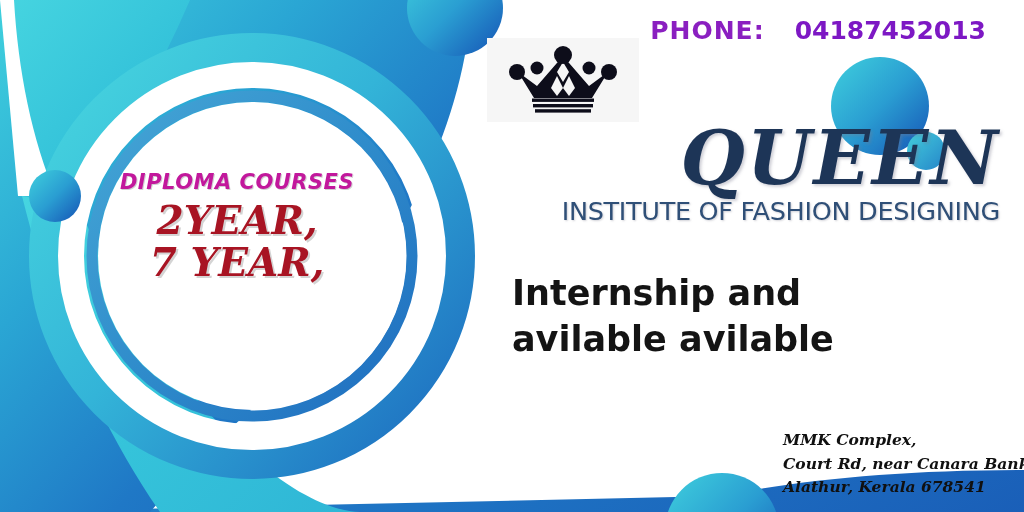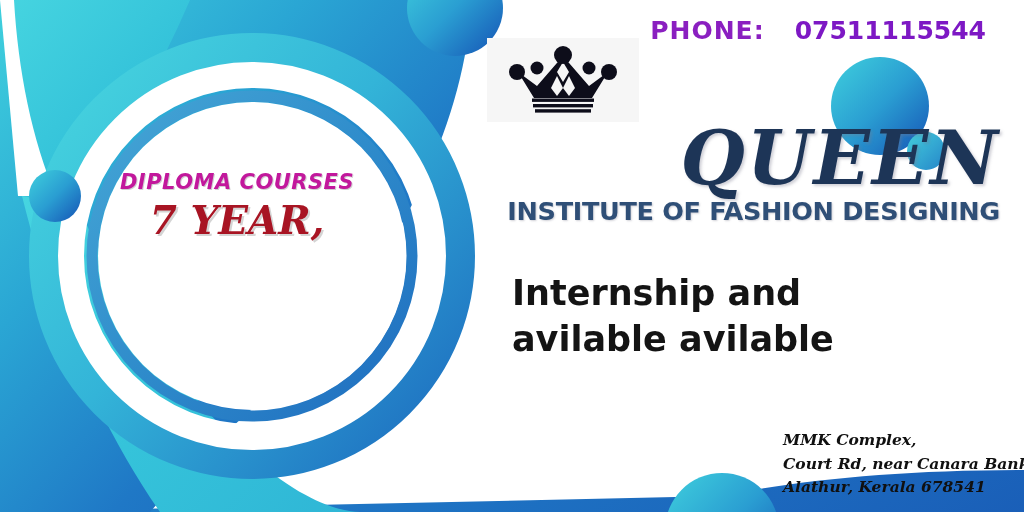--- a/index.html
+++ b/index.html
@@ -101,21 +101,21 @@
     font-style: italic;
     font-weight: bold;
     font-size: 74px;
     line-height: 0.92;
     letter-spacing: 2px;
     color: #1d3557;
     text-shadow: 2px 2px 3px rgba(120,120,140,0.35);
   }
   .brand-sub {
     font-family: "DejaVu Sans", sans-serif;
-    font-weight: bold;
+    font-weight: normal;
     font-size: 25.5px;
     letter-spacing: -0.3px;
     color: #2f4f77;
     margin-top: 4px;
     text-shadow: 1px 1px 2px rgba(140,140,155,0.4);
     white-space: nowrap;
   }
 
   
   .tagline {
@@ -235,21 +235,21 @@
       <circle cx="880" cy="106" r="49" fill="url(#gradDot)"></circle>
 
       <circle cx="926" cy="151" r="19" fill="url(#gradDotSm)"></circle>
 
       <circle cx="722" cy="530" r="57" fill="url(#gradDot)"></circle>
     </g>
   </svg>
 
   <div class="phone-row">
     <span class="phone-label">PHONE:</span>
-    <span class="phone-number">07511115544</span>
+    <span class="phone-number">04187452013</span>
   </div>
 
   <div class="crown-box">
     <svg width="118" height="68" viewBox="0 0 118 68" xmlns="http://www.w3.org/2000/svg">
       <g fill="#0d0d1a">
 
         <path d="M14 26 L30 52 L88 52 L104 26 L85 40 L59 10 L33 40 Z"></path>
 
         <path d="M47 42 L53 30 L59 42 L53 50 Z" fill="#f6f6f6"></path>
         <path d="M59 42 L65 30 L71 42 L65 50 Z" fill="#f6f6f6"></path>
@@ -273,20 +273,21 @@
     <div class="brand-sub">INSTITUTE OF FASHION DESIGNING</div>
   </div>
 
   <div class="tagline">
     <div>Internship and</div>
     <div>avilable avilable</div>
   </div>
 
   <div class="circle-copy">
     <div class="diploma-label">DIPLOMA COURSES</div>
+    <div class="duration-line">2YEAR,</div>
     <div class="duration-line">7 YEAR,</div>
   </div>
 
   <div class="address">
     <div>MMK Complex,</div>
     <div>Court Rd, near Canara Bank,</div>
     <div>Alathur, Kerala 678541</div>
   </div>
 
 </div>

